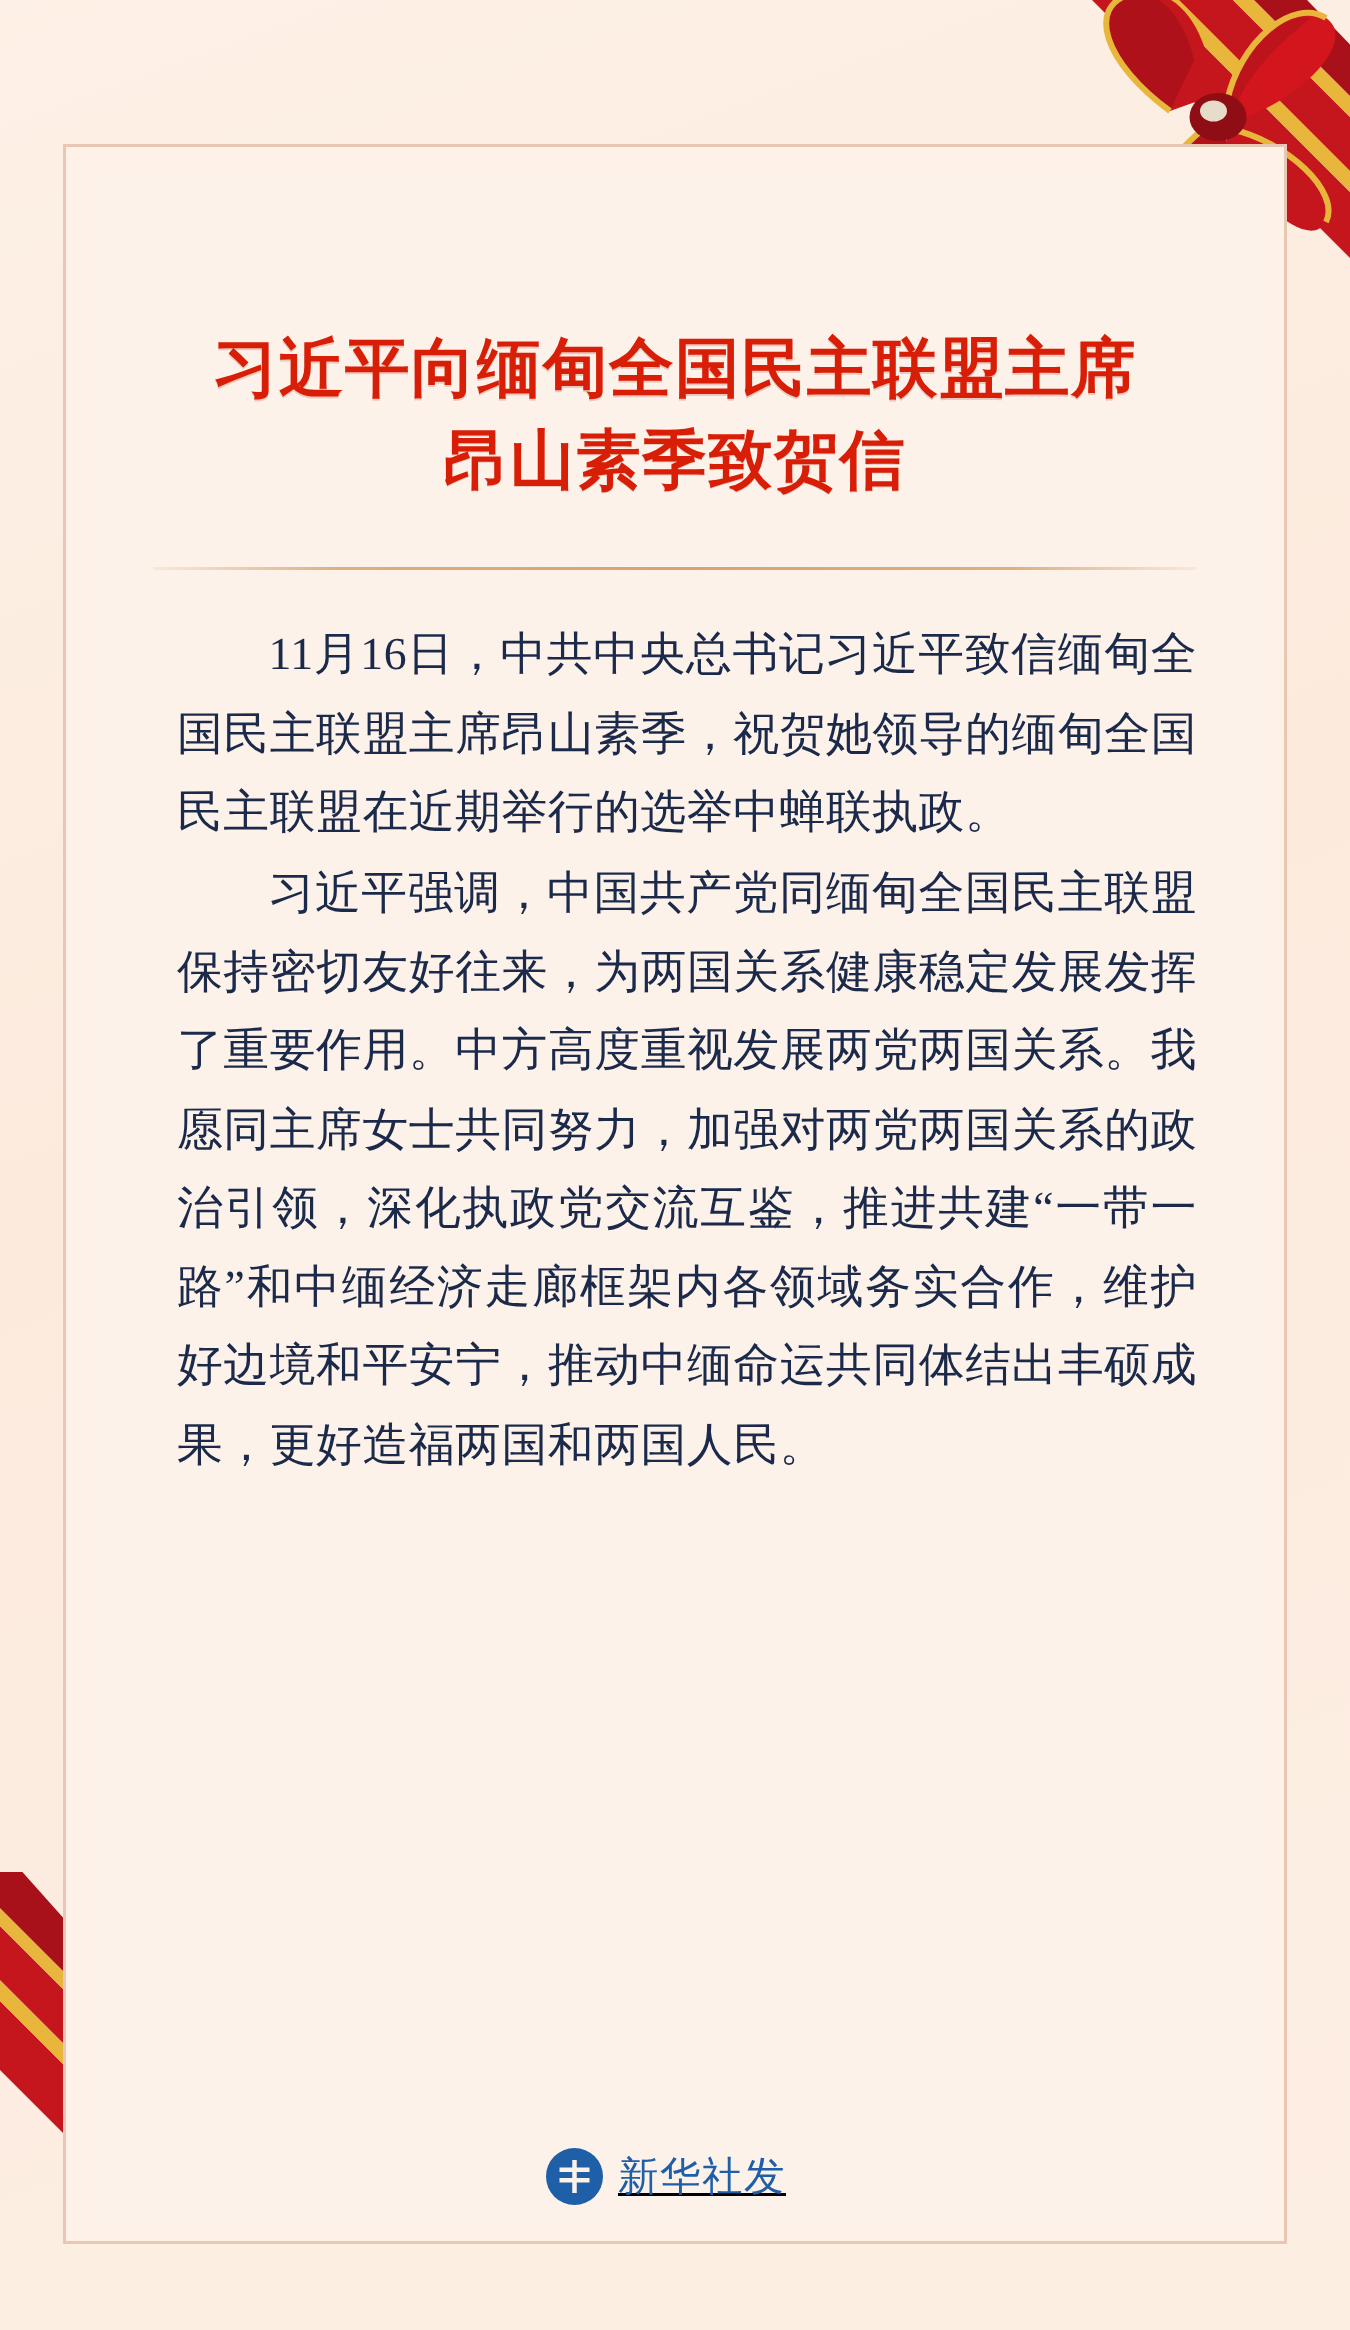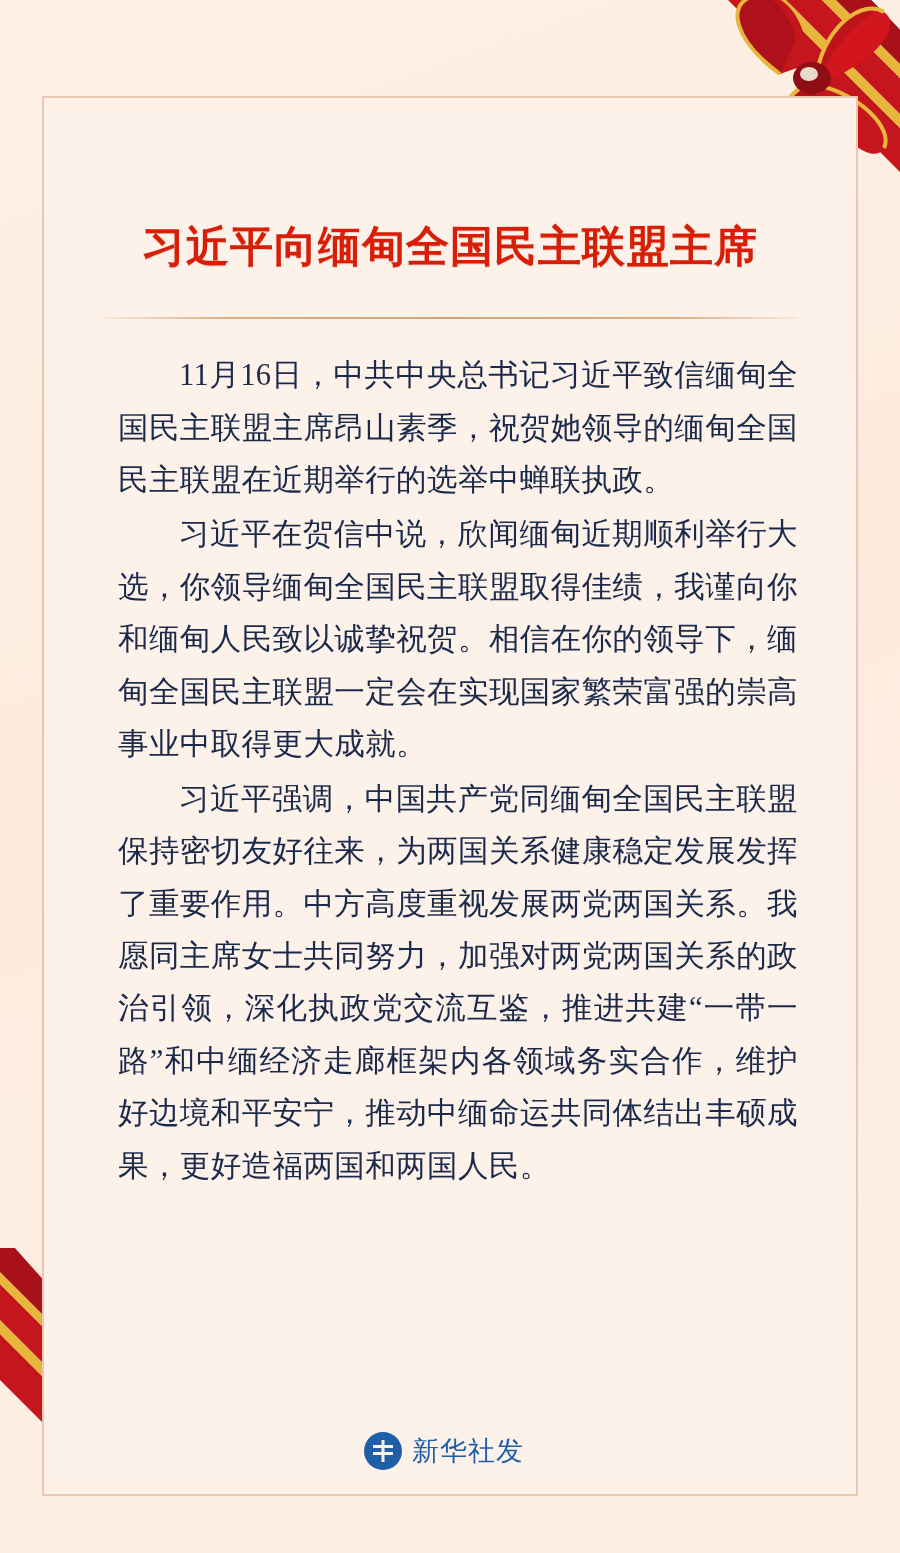--- a/index.html
+++ b/index.html
@@ -100,20 +100,21 @@
   .footer {
     position: absolute;
     left: 0;
     right: 12px;
     bottom: 26px;
     display: flex;
     align-items: center;
     justify-content: center;
     gap: 10px;
     z-index: 4;
+    text-decoration: underline;
   }
   .footer-logo {
     width: 38px;
     height: 38px;
     border-radius: 50%;
     background: #1f5fa8;
     position: relative;
     display: inline-block;
   }
   .footer-logo::before {
@@ -183,27 +184,27 @@
     <polygon points="-10,48 210,268 246,268 -10,12" fill="#c4161c"></polygon>
     <polygon points="-10,12 246,268 258,268 -10,0" fill="#e9b63c"></polygon>
     <polygon points="-10,0 258,268 268,268 20,-10 -10,-10" fill="#a8101a"></polygon>
   </svg>
 
   <div class="card">
     <div class="card-inner">
 
       <h1 class="title">
         <span>习近平向缅甸全国民主联盟主席</span><br>
+        <span>昂山素季致贺信</span>
       </h1>
 
       <div class="divider"></div>
 
       <div class="body-text">
         <p>11月16日，中共中央总书记习近平致信缅甸全国民主联盟主席昂山素季，祝贺她领导的缅甸全国民主联盟在近期举行的选举中蝉联执政。</p>
-        <p>习近平在贺信中说，欣闻缅甸近期顺利举行大选，你领导缅甸全国民主联盟取得佳绩，我谨向你和缅甸人民致以诚挚祝贺。相信在你的领导下，缅甸全国民主联盟一定会在实现国家繁荣富强的崇高事业中取得更大成就。</p>
         <p>习近平强调，中国共产党同缅甸全国民主联盟保持密切友好往来，为两国关系健康稳定发展发挥了重要作用。中方高度重视发展两党两国关系。我愿同主席女士共同努力，加强对两党两国关系的政治引领，深化执政党交流互鉴，推进共建“一带一路”和中缅经济走廊框架内各领域务实合作，维护好边境和平安宁，推动中缅命运共同体结出丰硕成果，更好造福两国和两国人民。</p>
       </div>
 
     </div>
   </div>
 
   <div class="footer">
     <span class="footer-logo"></span>
     <span class="footer-text">新华社发</span>
   </div>

